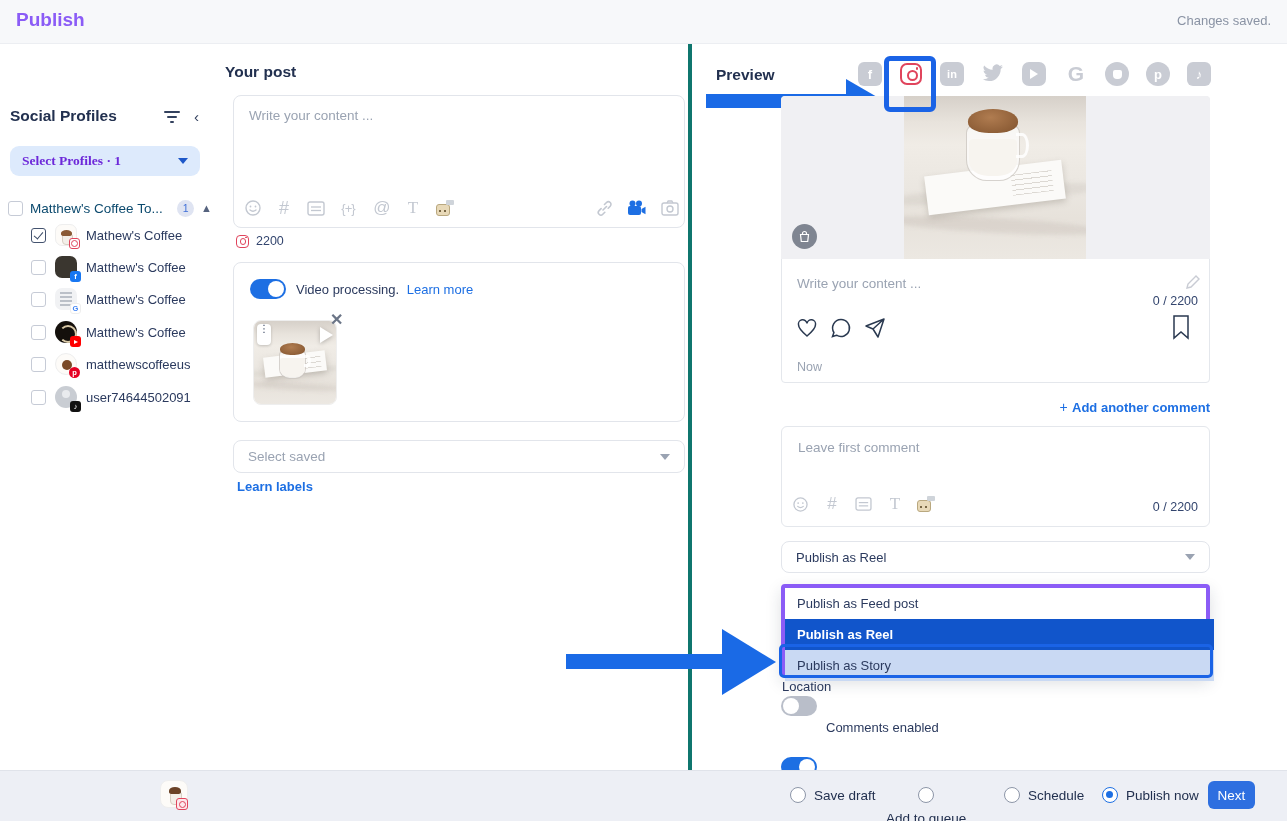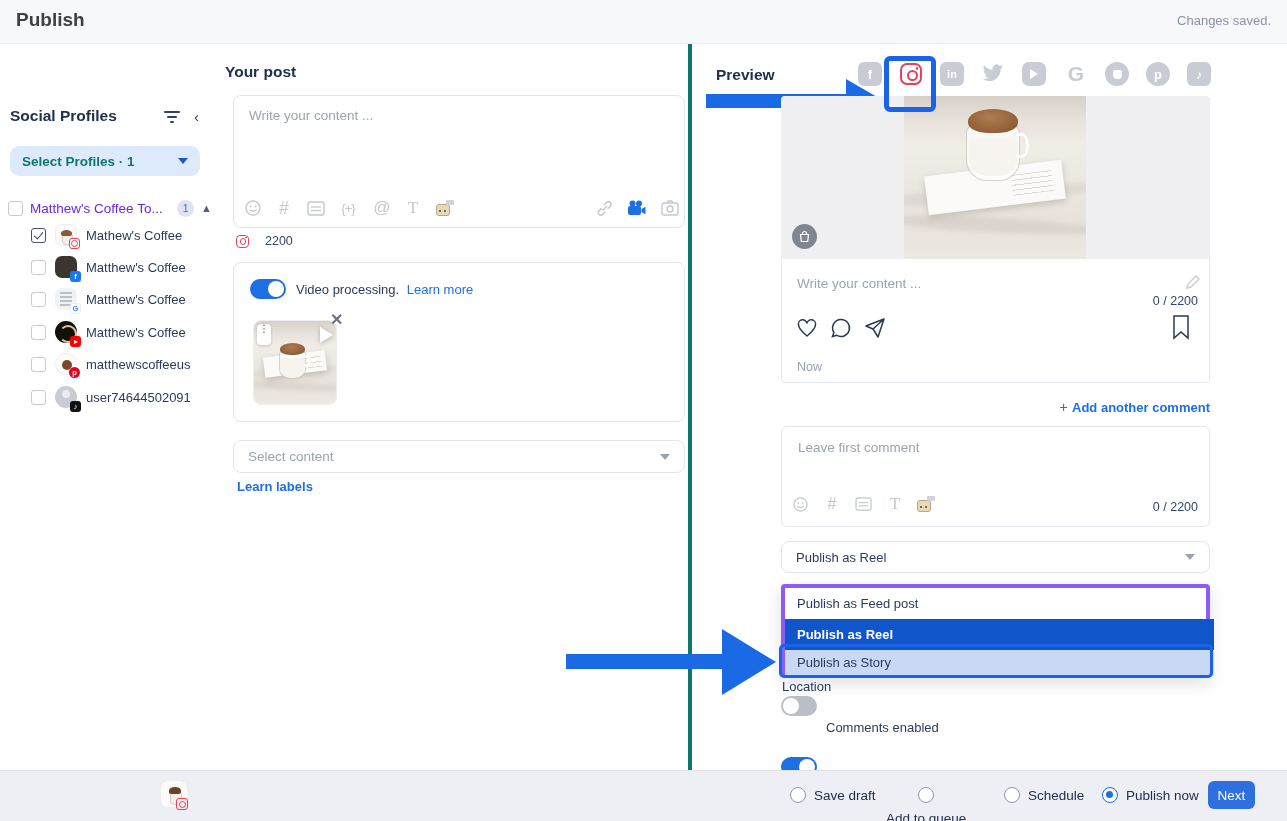--- a/index.html
+++ b/index.html
@@ -2,38 +2,38 @@
 <html><head>
 <meta charset="utf-8">
 <style>
   * { margin:0; padding:0; box-sizing:border-box; }
   html,body { width:1287px; height:821px; font-family:"Liberation Sans", sans-serif; background:#fff; overflow:hidden; }
   .abs { position:absolute; }
   #app { position:relative; width:1287px; height:821px; background:#fff; color:#2b3a5e; }
 
   
   .topbar { left:0; top:0; width:1287px; height:44px; background:#f7f8fa; border-bottom:1px solid #eceef2; }
-  .topbar-title { left:16px; top:9px; font-size:19px; font-weight:bold; color:#404040; }
+  .topbar-title { left:16px; top:9px; font-size:19px; font-weight:bold; color:#8b5cf6; }
   .topbar-status { right:16px; top:13px; font-size:13px; color:#8a93a4; }
 
   
   .sidebar { left:0; top:44px; width:220px; height:726px; background:#fff; border-right:1px solid #e7e9ee; }
   .maincol  { left:212px; top:44px; width:480px; height:726px; background:#fff; border-right:4px solid #0f766e; }
 
   .h2 { font-size:15.5px; font-weight:bold; color:#22304f; }
 
   
   .chip { left:10px; top:102px; width:190px; height:30px; background:#ddeafc; border-radius:9px; display:flex; align-items:center; padding:0 12px; cursor:pointer; }
-  .chip span { color:#0f766e; font-size:13.5px; font-weight:bold; flex:1; }
+  .chip span { color:#6d28d9; font-size:13.5px; font-weight:bold; flex:1;font-family:Liberation Serif, serif; }
   .caret-down { width:0; height:0; border-left:5px solid transparent; border-right:5px solid transparent; border-top:6px solid #1d57c8; }
   .cb { width:15px; height:15px; border:1.5px solid #c6cbd6; border-radius:3px; background:#fff; position:relative; }
   .cb.checked { border-color:#44536f; }
   .cb.checked::after { content:""; position:absolute; left:4px; top:1px; width:4px; height:8px; border-right:1.6px solid #3a4a66; border-bottom:1.6px solid #3a4a66; transform:rotate(40deg); }
   .group-row { left:8px; top:155px; width:204px; height:18px; display:flex; align-items:center; gap:7px; }
-  .group-name { font-size:13.5px; color:#6d28d9; }
+  .group-name { font-size:13.5px; color:#0c4a6e; }
   .badge1 { width:17px; height:17px; border-radius:50%; background:#dfe4f2; color:#3f6fd8; font-size:10.5px; display:flex; align-items:center; justify-content:center; }
   .chev { font-size:11px; color:#55627e; }
   .profile-row { left:31px; width:185px; height:24px; display:flex; align-items:center; gap:9px; position:absolute; }
   .avatar { width:22px; height:22px; border-radius:7px; position:relative; flex:0 0 22px; }
   .avatar .nb { position:absolute; right:-4px; bottom:-4px; width:11px; height:11px; border-radius:3px; font-size:7.5px; font-weight:bold; color:#fff; display:flex; align-items:center; justify-content:center; background:#999; }
   .p-name { font-size:13px; color:#2b3a5e; white-space:nowrap; }
 
   
   .av-coffee { background:#fdfbf8; border:1px solid #eee; }
   .av-coffee::before { content:""; position:absolute; left:6px; top:9px; width:9px; height:9px; background:#f3efe9; border:1px solid #d8cfc4; border-radius:2px 2px 4px 4px; }
@@ -57,21 +57,21 @@
   .nb-pin { background:#e60023 !important; border-radius:50% !important; }
   .nb-tt { background:#111 !important; }
 
   
   .editor-box { left:233px; top:95px; width:452px; height:133px; border:1px solid #e2e5eb; border-radius:8px; background:#fff; }
   .ph { color:#9aa3b2; font-size:13.5px; }
   .tool { color:#c3c8d1; font-size:16px; }
   .tool-ic { position:absolute; top:198px; width:22px; height:20px; display:flex; align-items:center; justify-content:center; }
   .ct-brace { font-size:13px; letter-spacing:-1px; }
   .ct-T { font-family:"Liberation Serif", serif; font-size:17px; }
-  .counter-ig { left:236px; top:234px; display:flex; align-items:center; gap:16px; }
+  .counter-ig { left:236px; top:234px; display:flex; align-items:center; gap:7px; }
   .ig-glyph { width:13px; height:13px; border:1.4px solid #e0445c; border-radius:4px; position:relative; }
   .ig-glyph::before { content:""; position:absolute; left:2.8px; top:2.8px; width:4.6px; height:4.6px; border:1.3px solid #e0445c; border-radius:50%; }
   .ig-glyph::after { content:""; position:absolute; right:1.4px; top:1.2px; width:1.8px; height:1.8px; background:#e0445c; border-radius:50%; }
 
   .video-card { left:233px; top:262px; width:452px; height:160px; border:1px solid #e2e5eb; border-radius:8px; }
   .toggle { width:36px; height:20px; border-radius:10px; background:#b9bec9; position:relative; cursor:pointer; }
   .toggle .knob { position:absolute; top:2px; left:2px; width:16px; height:16px; border-radius:50%; background:#fff; }
   .toggle.on { background:#1d6fe3; }
   .toggle.on .knob { left:auto; right:2px; }
   .link { color:#1d6fe3; }
@@ -114,21 +114,21 @@
   .tagbtn { left:792px; top:224px; width:25px; height:25px; border-radius:50%; background:rgba(90,98,112,.75); display:flex; align-items:center; justify-content:center; z-index:5; }
 
   .addc { left:0; top:398px; width:1210px; text-align:right; }
   .comment-card { left:781px; top:426px; width:429px; height:101px; border:1px solid #e4e7ec; border-radius:6px; background:#fff; }
   .c-tool { position:absolute; top:494px; width:22px; height:20px; display:flex; align-items:center; justify-content:center; }
 
   .pub-select { left:781px; top:541px; width:429px; height:32px; }
   .menu { left:781px; top:584px; width:429px; height:93px; background:#fff; border:4px solid #8b5cf6; border-radius:4px; box-shadow:0 6px 16px rgba(30,40,60,.15); z-index:20; }
   .mi { position:absolute; left:0; width:429px; height:31px; display:flex; align-items:center; padding:0 12px; font-size:13px; color:#2b3a5e; }
   .mi.sel { background:#1155cb; color:#fff; font-weight:bold; }
-  .mi.story { background:#c9d9f3; height:25px; }
+  .mi.story { background:#c9d9f3; height:31px; }
 
   .trow-label { font-size:13px; color:#2b3a5e; }
 
   
   .footer { left:0; top:770px; width:1287px; height:51px; background:#edeff5; border-top:1px solid #e0e3ea; }
   .f-avatar { left:160px; top:780px; width:28px; height:28px; background:#fdfbf8; border:1px solid #eee; border-radius:8px; position:absolute; }
   .f-avatar::before { content:""; position:absolute; left:9px; top:11px; width:10px; height:11px; background:#f3efe9; border:1px solid #d8cfc4; border-radius:2px 2px 4px 4px; }
   .f-avatar::after { content:""; position:absolute; left:8px; top:6px; width:12px; height:7px; background:#6b4226; border-radius:50% 50% 30% 30%; }
   .f-av-badge { position:absolute; left:176px; top:798px; width:12px; height:12px; background:#fde8ec; border:1.2px solid #e0445c; border-radius:3px; display:flex; align-items:center; justify-content:center; }
   .f-av-badge::before { content:""; width:5px; height:5px; border:1.2px solid #e0445c; border-radius:50%; }
@@ -310,21 +310,21 @@
         </div>
     </div>
   </div>
   <div class="abs drag-handle">⋮</div>
   <div class="abs" style="left:320px; top:327px;">
       <div class="play-tri"></div>
     </div>
   <div class="abs close-x" style="left:330px; top:310px;">✕</div>
 
   <div class="abs select-box" style="left:233px; top:440px; width:452px; height:33px;">
-    <span class="ph" style="flex:1;">Select content</span>
+    <span class="ph" style="flex:1;">Select saved</span>
     <div class="sel-caret"></div>
   </div>
   <a class="abs link" style="left:237px; top:479px; font-size:13px; text-decoration:none; font-weight:bold;" href="#">Learn labels</a>
 
   <div class="abs h2" style="left:716px; top:66px;">Preview</div>
 
   <div class="tabicon" style="left:858px;">
       <div class="ti-sq">f</div>
     </div>
   <div class="tabicon" style="left:899px;">

